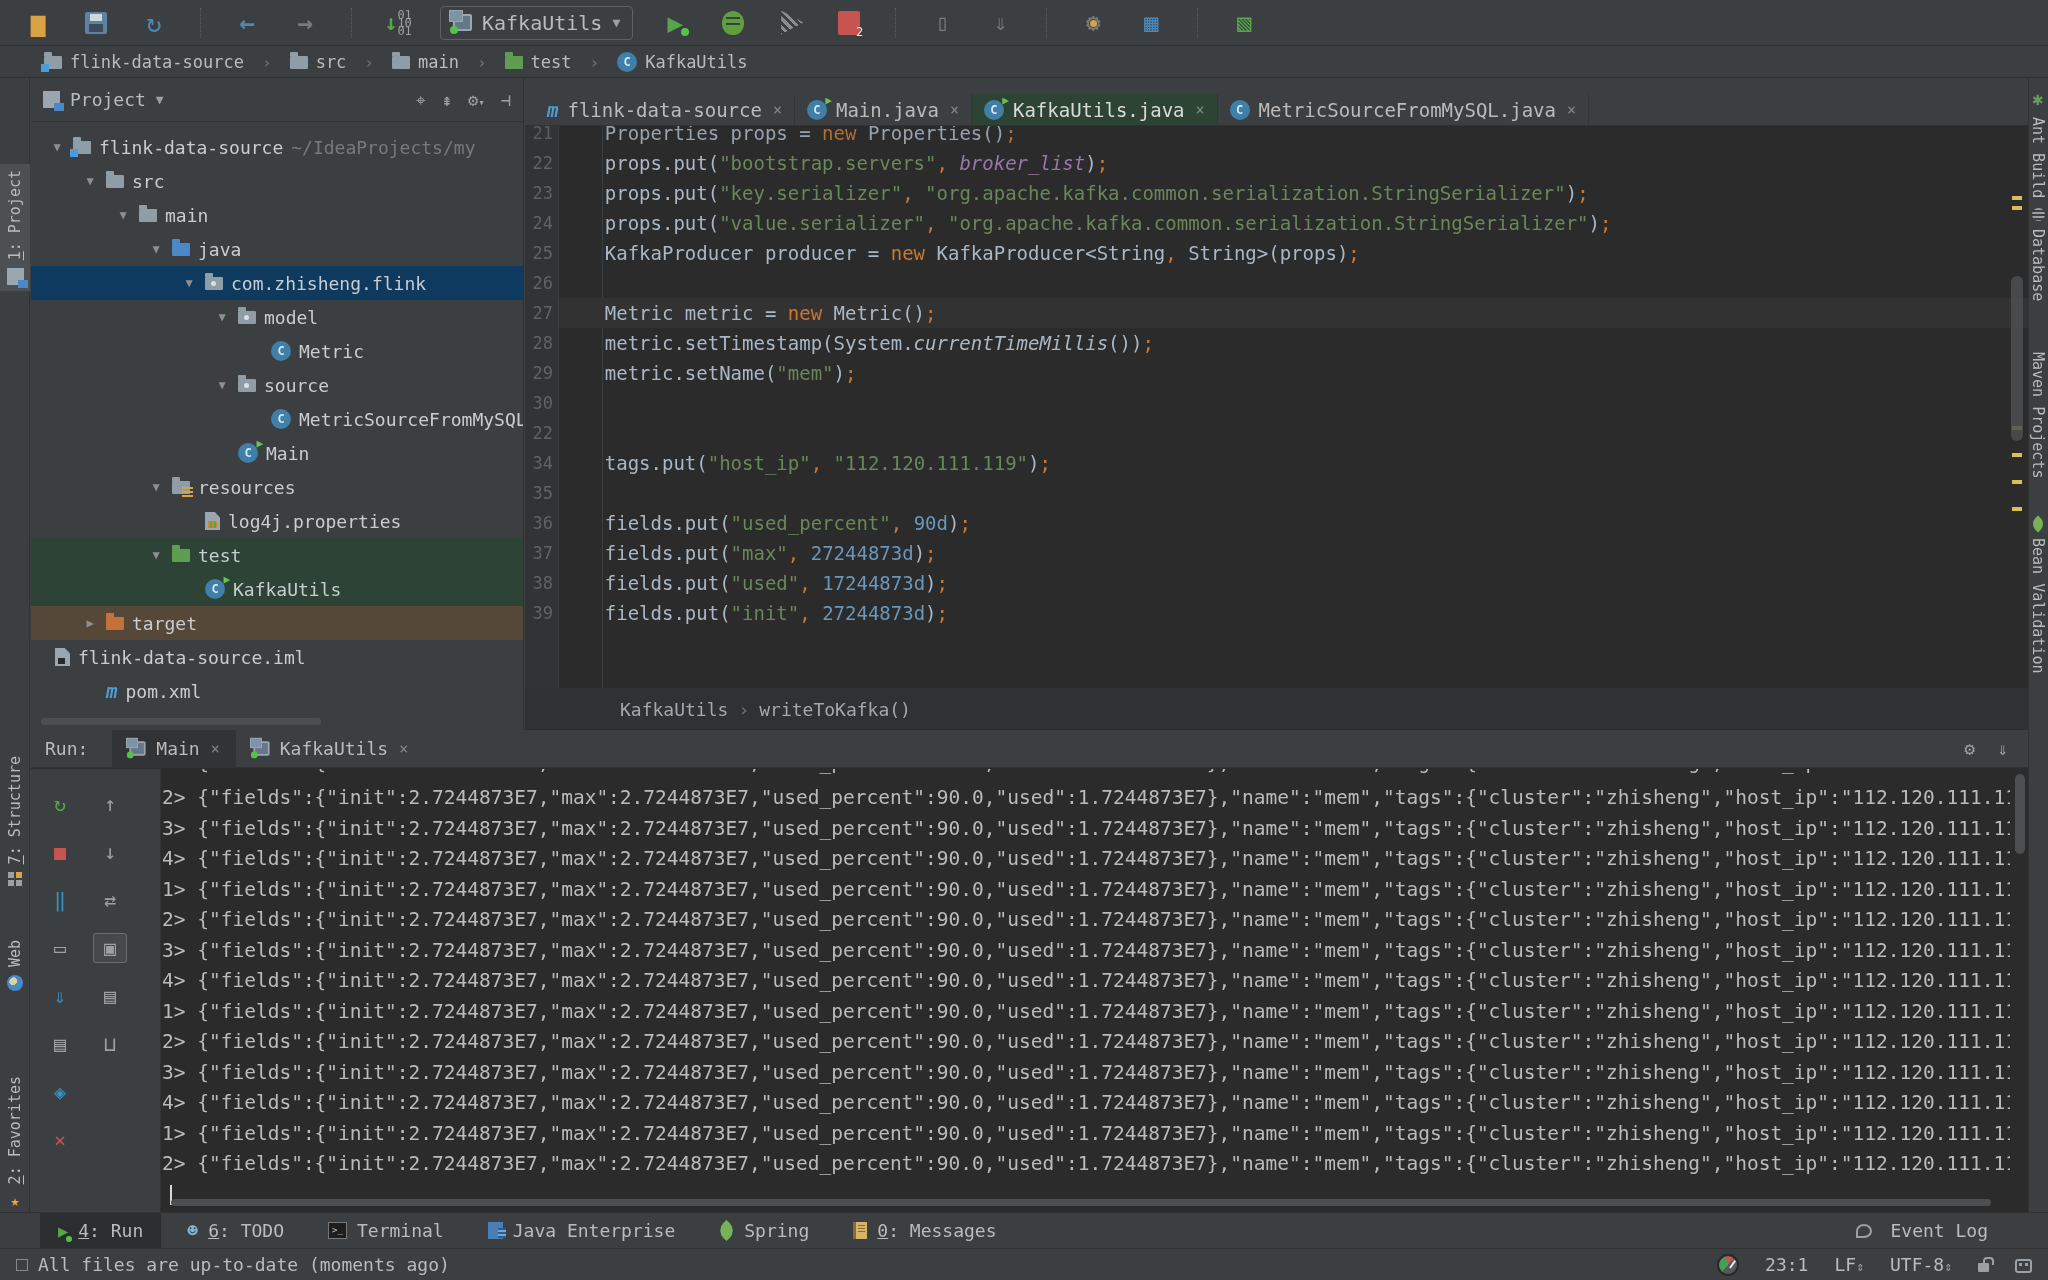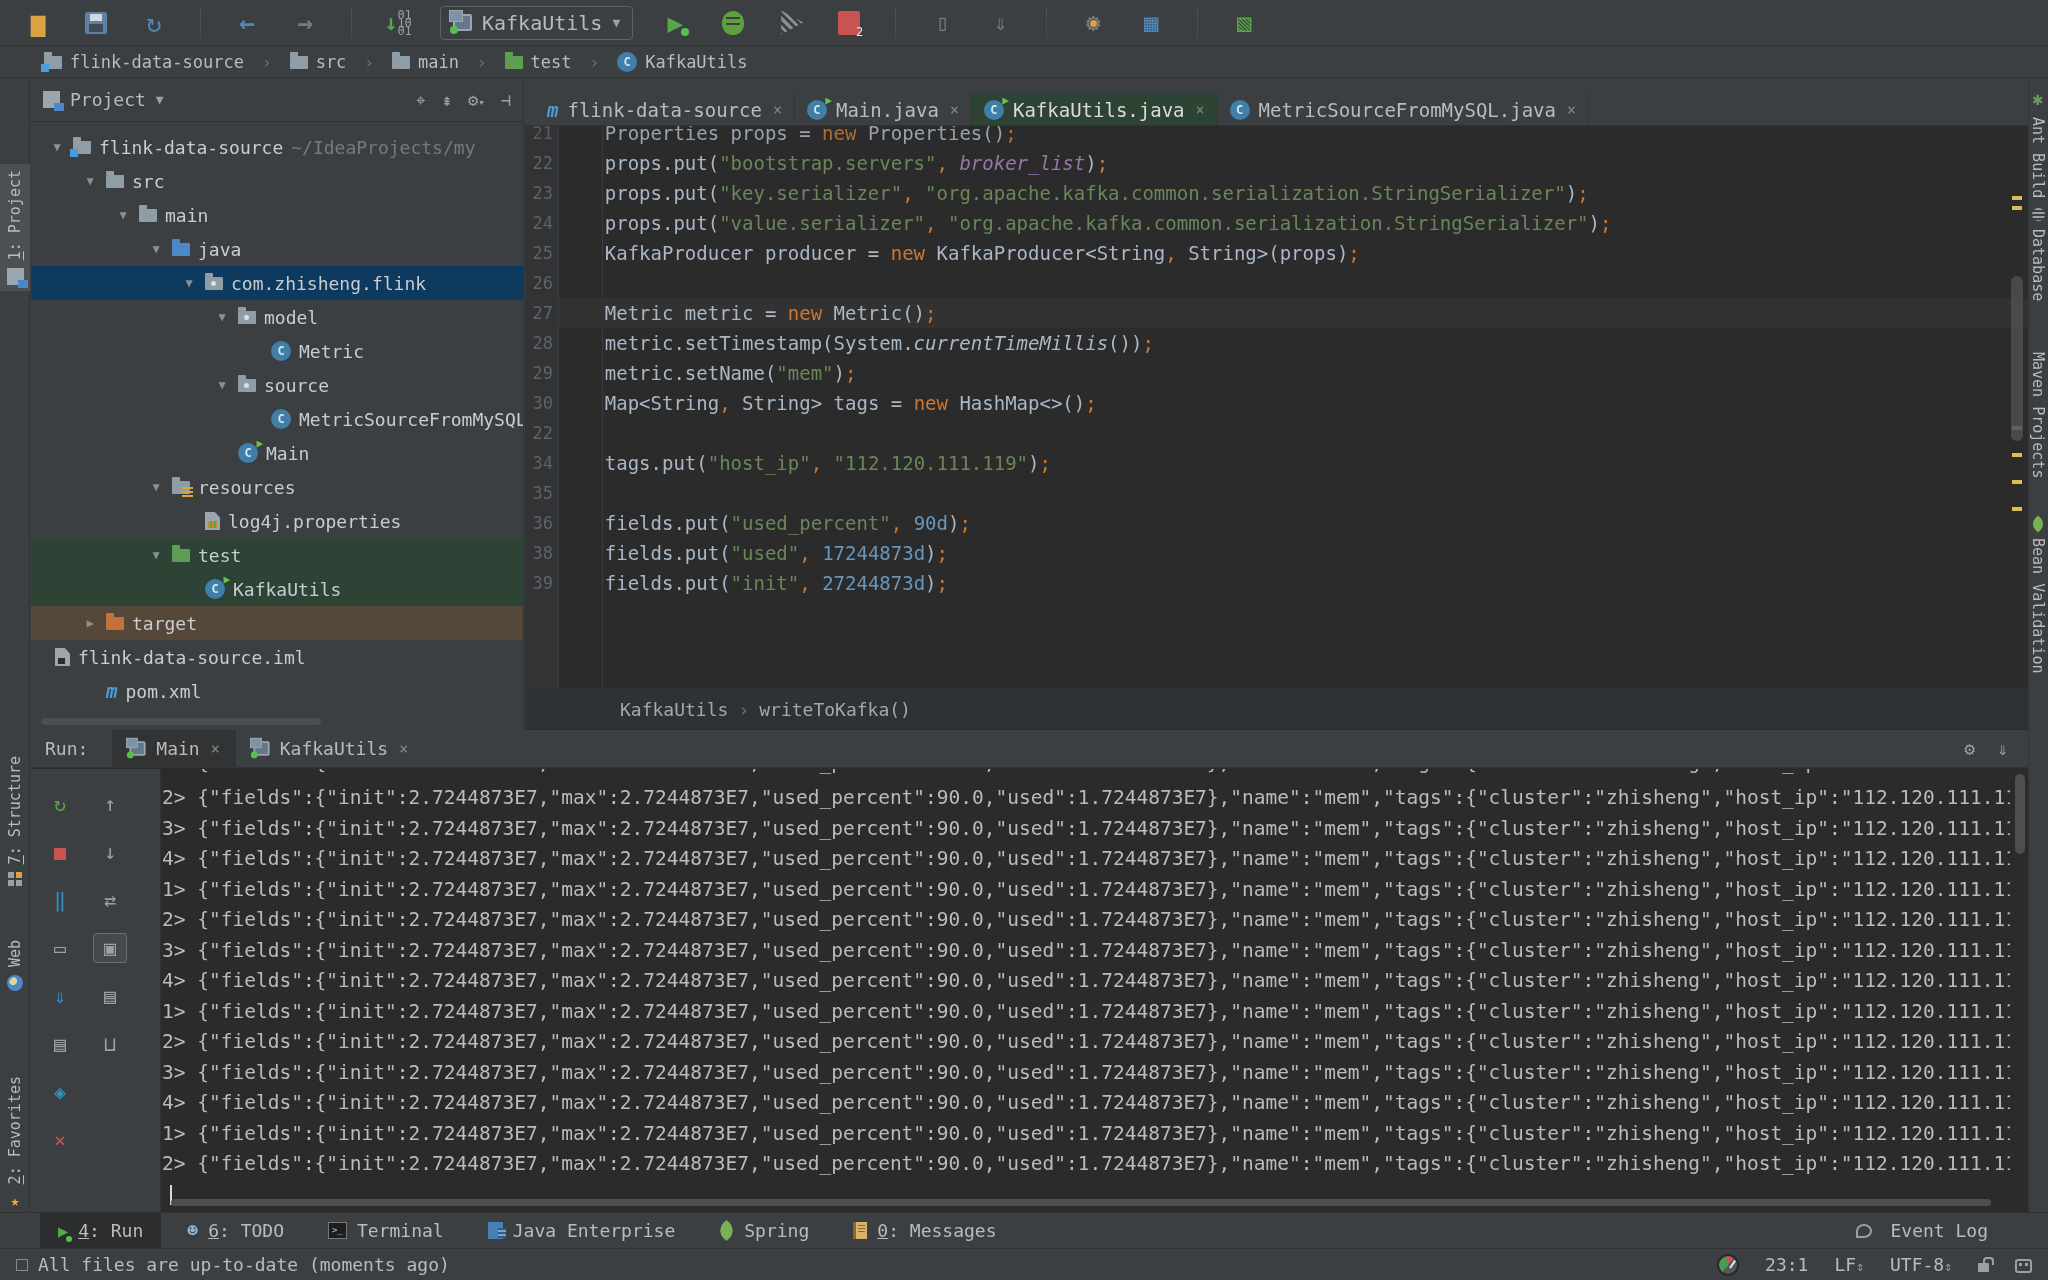--- a/index.html
+++ b/index.html
@@ -455,25 +455,26 @@
       <div id="code-lines">
           <div class="cl" style="margin-top: -8px; opacity: 0.85;"><span class="ln">21</span><span class="ctext"><span class="">    Properties props = </span><span class="tk-k">new</span><span class=""> Properties()</span><span class="tk-k">;</span></span></div>
           <div class="cl"><span class="ln">22</span><span class="ctext"><span class="">    props.put(</span><span class="tk-s">"bootstrap.servers"</span><span class="tk-k">, </span><span class="tk-f">broker_list</span><span class="">)</span><span class="tk-k">;</span></span></div>
           <div class="cl"><span class="ln">23</span><span class="ctext"><span class="">    props.put(</span><span class="tk-s">"key.serializer"</span><span class="tk-k">, </span><span class="tk-s">"org.apache.kafka.common.serialization.StringSerializer"</span><span class="">)</span><span class="tk-k">;</span></span></div>
           <div class="cl"><span class="ln">24</span><span class="ctext"><span class="">    props.put(</span><span class="tk-s">"value.serializer"</span><span class="tk-k">, </span><span class="tk-s">"org.apache.kafka.common.serialization.StringSerializer"</span><span class="">)</span><span class="tk-k">;</span></span></div>
           <div class="cl"><span class="ln">25</span><span class="ctext"><span class="">    KafkaProducer producer = </span><span class="tk-k">new</span><span class=""> KafkaProducer&lt;String</span><span class="tk-k">,</span><span class=""> String&gt;(props)</span><span class="tk-k">;</span></span></div>
           <div class="cl"><span class="ln">26</span><span class="ctext"></span></div>
           <div class="cl current"><span class="ln">27</span><span class="ctext"><span class="">    Metric metric = </span><span class="tk-k">new</span><span class=""> Metric()</span><span class="tk-k">;</span></span></div>
           <div class="cl"><span class="ln">28</span><span class="ctext"><span class="">    metric.setTimestamp(System.</span><span class="tk-i">currentTimeMillis</span><span class="">())</span><span class="tk-k">;</span></span></div>
           <div class="cl"><span class="ln">29</span><span class="ctext"><span class="">    metric.setName(</span><span class="tk-s">"mem"</span><span class="">)</span><span class="tk-k">;</span></span></div>
-          <div class="cl"><span class="ln">30</span><span class="ctext"><span class="">    Map&lt;String</span><span class="tk-k">,</span><span class=""> String&gt; tags = </span><span class="tk-k">new</span><span class=""> HashMap&lt;&gt;()</span><span class="tk-k">;</span></span></div>
+          <div class="cl"><span class="ln">30</span></div>
           <div class="cl"><span class="ln">22</span><span class="ctext"></span></div>
           <div class="cl"><span class="ln">34</span><span class="ctext"><span class="">    tags.put(</span><span class="tk-s">"host_ip"</span><span class="tk-k">, </span><span class="tk-s">"112.120.111.119"</span><span class="">)</span><span class="tk-k">;</span></span></div>
           <div class="cl"><span class="ln">35</span><span class="ctext"></span></div>
           <div class="cl"><span class="ln">36</span><span class="ctext"><span class="">    fields.put(</span><span class="tk-s">"used_percent"</span><span class="tk-k">, </span><span class="tk-n">90d</span><span class="">)</span><span class="tk-k">;</span></span></div>
+          <div class="cl"><span class="ln">37</span><span class="ctext"><span class="">    fields.put(</span><span class="tk-s">"max"</span><span class="tk-k">, </span><span class="tk-n">27244873d</span><span class="">)</span><span class="tk-k">;</span></span></div>
           <div class="cl"><span class="ln">38</span><span class="ctext"><span class="">    fields.put(</span><span class="tk-s">"used"</span><span class="tk-k">, </span><span class="tk-n">17244873d</span><span class="">)</span><span class="tk-k">;</span></span></div>
           <div class="cl"><span class="ln">39</span><span class="ctext"><span class="">    fields.put(</span><span class="tk-s">"init"</span><span class="tk-k">, </span><span class="tk-n">27244873d</span><span class="">)</span><span class="tk-k">;</span></span></div>
         </div>
       <div id="estripe">
         <div class="emark" style="top:70px"></div>
         <div class="emark" style="top:80px"></div>
         <div class="emark" style="top:300px"></div>
         <div class="emark" style="top:327px"></div>
         <div class="emark" style="top:354px"></div>
         <div class="emark" style="top:381px"></div>

